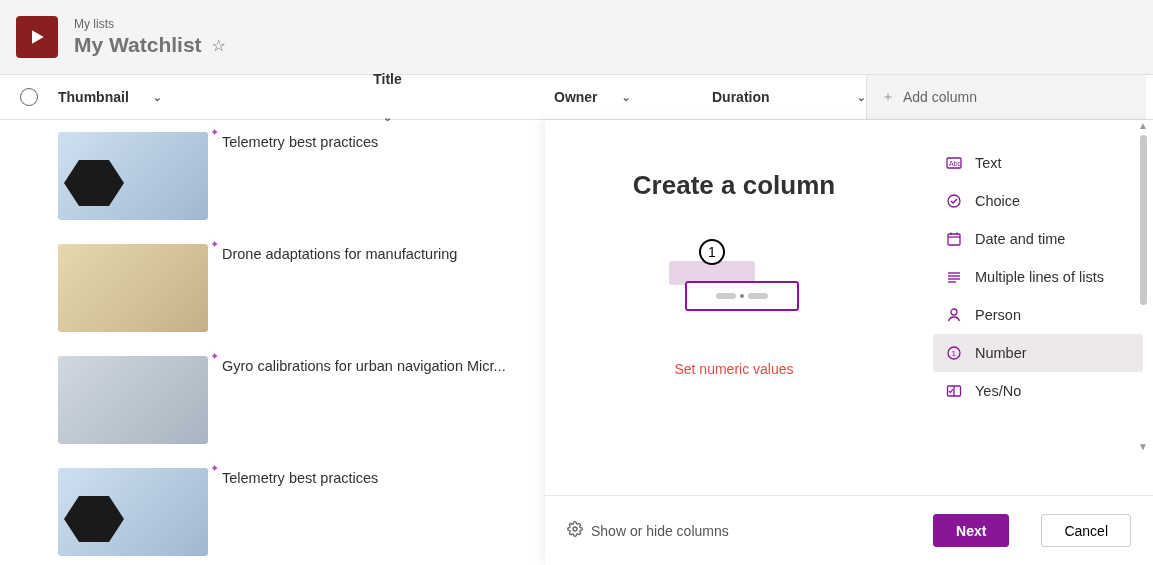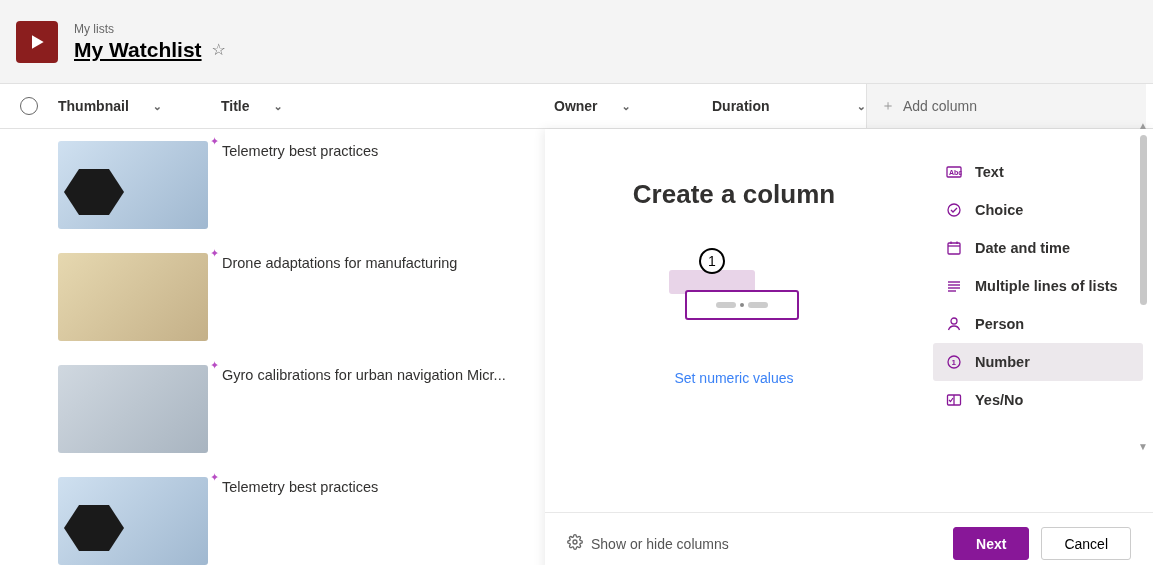--- a/index.html
+++ b/index.html
@@ -1,32 +1,32 @@
 <!DOCTYPE html>
 <html><head>
 <meta charset="utf-8">
 <style>
 * { box-sizing: border-box; margin: 0; padding: 0; font-family: "Segoe UI", -apple-system, sans-serif; }
 body { width: 1153px; height: 565px; background: #ffffff; overflow: hidden; position: relative; }
 
-.header { height: 84px; background: #f4f4f4; display: flex; align-items: center; padding: 10px 16px; border-bottom: 1px solid #e1e1e1; }
+.header { height: 75px; background: #f4f4f4; display: flex; align-items: center; padding: 10px 16px; border-bottom: 1px solid #e1e1e1; }
 .app-icon { width: 42px; height: 42px; background: #8b1e1e; border-radius: 4px; display: flex; align-items: center; justify-content: center; margin-right: 16px; }
 .app-icon svg { width: 20px; height: 20px; }
 .header-text { display: flex; flex-direction: column; }
 .breadcrumb { font-size: 12px; color: #666; margin-bottom: 2px; }
 .title-row { display: flex; align-items: center; gap: 10px; }
-.page-title { font-size: 21px; font-weight: 600; color: #000000; text-decoration: underline; }
+.page-title { font-size: 21px; font-weight: 600; color: #737373; }
 .star-icon { color: #666; font-size: 16px; }
 
 .col-headers { height: 45px; display: flex; align-items: center; border-bottom: 1px solid #e1e1e1; background: #fff; }
 .select-col { width: 58px; display: flex; justify-content: center; }
 .select-circle { width: 18px; height: 18px; border: 1.5px solid #666; border-radius: 50%; }
 .col-header { display: flex; align-items: center; gap: 24px; font-size: 14px; font-weight: 600; color: #323130; cursor: pointer; }
 .col-thumb { width: 163px; }
-.col-title { width: 333px; }
+.col-title { width: 333px; flex-direction: column; }
 .col-owner { width: 158px; }
 .col-duration { width: 154px; justify-content: space-between; }
 .col-add { width: 280px; padding-left: 14px; background: #f4f4f4; height: 100%; display: flex; align-items: center; font-size: 14px; font-weight: 400; color: #666; cursor: pointer; border-left: 1px solid #e1e1e1; }
 .col-add .plus { margin-right: 8px; color: #999; }
 .chevron { font-size: 11px; color: #666; }
 
 .content { display: flex; height: calc(100% - 120px); }
 .list-area { width: 545px; overflow: hidden; }
 .row { display: flex; padding: 12px 0; border-bottom: 0; }
 .row .select-col { width: 58px; }
@@ -40,32 +40,32 @@
 .panel { flex: 1; background: #fff; box-shadow: -2px 0 10px rgba(0,0,0,0.08); display: flex; flex-direction: column; position: relative; }
 .panel-main { flex: 1; display: flex; overflow: hidden; }
 .panel-preview { flex: 1; display: flex; flex-direction: column; align-items: center; padding: 50px 20px 20px; }
 .panel-title { font-size: 26px; font-weight: 600; color: #323130; margin-bottom: 50px; }
 .preview-graphic { position: relative; width: 130px; height: 80px; margin-bottom: 30px; }
 .pg-circle { position: absolute; top: -12px; left: 30px; width: 26px; height: 26px; border: 2px solid #000; border-radius: 50%; display:flex; align-items:center; justify-content:center; font-size:14px; background:#fff; z-index:2; }
 .pg-back { position: absolute; top: 10px; left: 0; width: 86px; height: 24px; background: #e8d4e8; border-radius: 3px; }
 .pg-front { position: absolute; top: 30px; left: 16px; width: 114px; height: 30px; border: 2px solid #881798; background: #fff; border-radius: 3px; display:flex; align-items:center; justify-content:center; gap:4px; }
 .pg-front .bar { width: 20px; height: 6px; background: #ccc; border-radius: 3px; }
 .pg-front .dot { width: 4px; height: 4px; background: #888; border-radius: 50%; }
-.preview-desc { font-size: 14px; color: #3b82f6; }
+.preview-desc { font-size: 14px; color: #ef4444; }
 
 .type-list { width: 230px; border-left: 0; padding: 24px 10px 10px 10px; overflow-y: auto; position: relative; }
-.type-item { display: flex; align-items: center; gap: 12px; padding: 10px 12px; font-size: 14.5px; color: #323130; cursor: pointer; border-radius: 3px; font-weight: bold; }
+.type-item { display: flex; align-items: center; gap: 12px; padding: 10px 12px; font-size: 14.5px; color: #323130; cursor: pointer; border-radius: 3px; }
 .type-item.selected { background: #ece8ec; }
 .type-item .ticon { width: 18px; height: 18px; display: flex; align-items: center; justify-content: center; color: #881798; }
 .type-item .ticon svg { width:16px; height:16px; }
 
-.panel-footer { height: 62px; border-top: 1px solid #e8e8e8; display: flex; align-items: center; padding: 0 22px; }
+.panel-footer { height: 70px; border-top: 1px solid #e8e8e8; display: flex; align-items: center; padding: 0 22px; }
 .footer-left { display: flex; align-items: center; gap: 8px; font-size: 14px; color: #555; cursor: pointer; }
 .footer-right { margin-left: auto; display: flex; gap: 12px; }
-.btn { height: 33px; padding: 8px 22px; font-size: 14px; border-radius: 3px; cursor: pointer; border: 1px solid #ccc; background: #fff; }
+.btn { height: 33px; padding: 8px 22px; font-size: 14px; border-radius: 3px; cursor: pointer; border: 1px solid #ccc; background: #fff; margin-left: 20px; }
 .btn.primary { background: #881798; border-color: #881798; color: #fff; font-weight: 600; }
 
 .scroll-indicator { position:absolute; right:0; top:120px; width:20px; display:flex; flex-direction:column; align-items:center; }
 .scroll-indicator .arr { color:#999; font-size:10px; }
 .scroll-indicator .track { width:7px; height:170px; background:#c8c8c8; border-radius:4px; margin:4px 0 136px 0; }
 </style>
 </head>
 <body>
 
 <div class="header">

